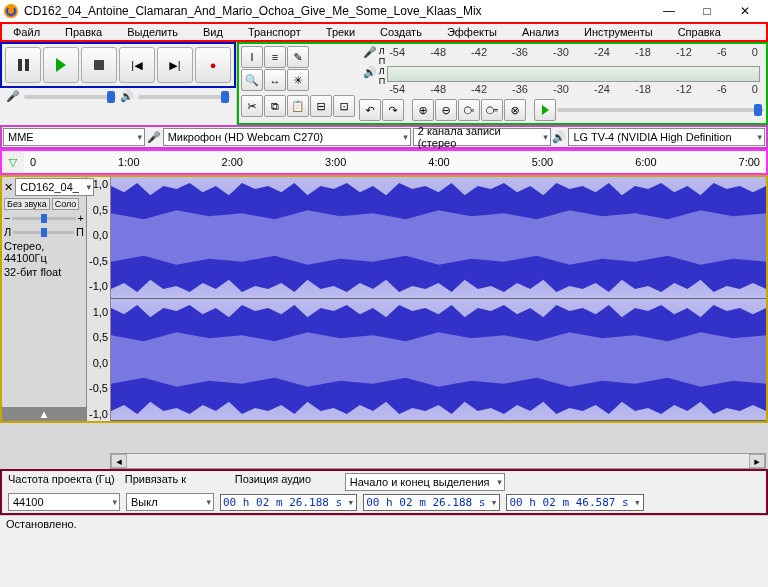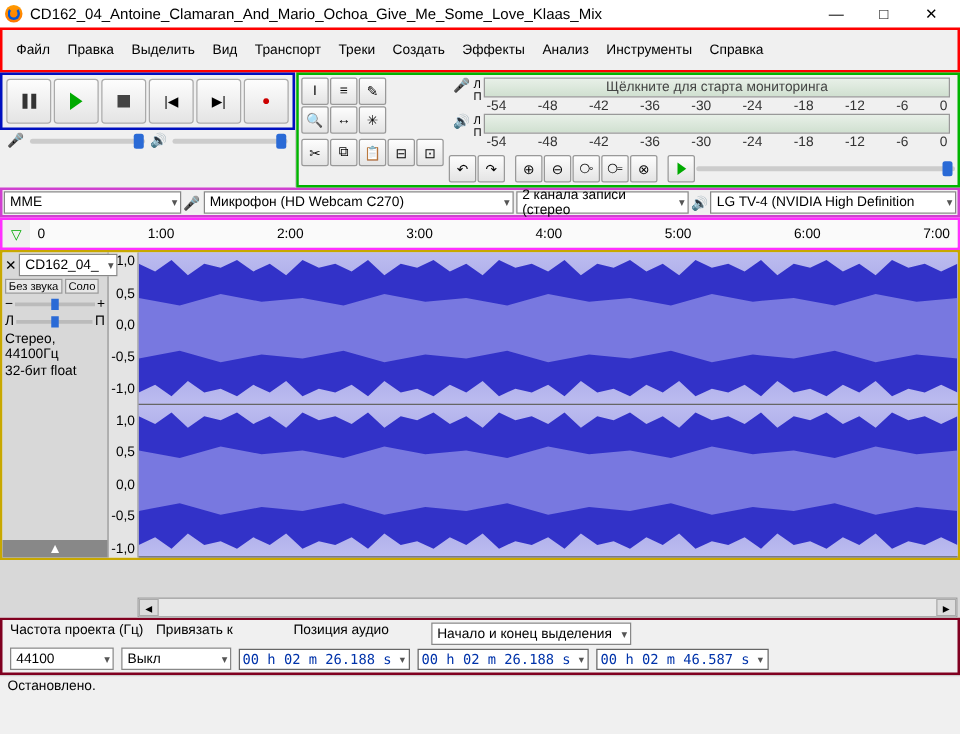--- a/index.html
+++ b/index.html
@@ -3,21 +3,21 @@
 <meta charset="utf-8">
 <style>
 * { box-sizing: border-box; margin: 0; padding: 0; font-family: "Segoe UI", Tahoma, sans-serif; font-size: 11px; }
 body { width: 768px; height: 587px; background: #f0f0f0; overflow: hidden; }
 .titlebar { height: 22px; display: flex; align-items: center; padding: 0 4px; background: #fff; }
 .titlebar .icon { width: 14px; height: 14px; border-radius: 50%; background: linear-gradient(#ff9a00,#f70); margin-right: 6px; position: relative; }
 .titlebar .icon::after{content:"";position:absolute;inset:2px;border:2px solid #0057d8;border-top-color:transparent;border-radius:50%;}
 .titlebar .title { flex: 1; font-size: 12px; }
 .winbtns { display: flex; gap: 0; }
 .winbtn { width: 38px; height: 22px; display: flex; align-items: center; justify-content: center; font-size: 12px; }
-.menubar { height: 36px; display: flex; align-items: center; padding: 0 4px; gap: 0; border: 2px solid #ff0000; }
+.menubar { height: 20px; display: flex; align-items: center; padding: 0 4px; gap: 11px; border: 2px solid #ff0000; }
 .menubar span { padding: 2px 7px; }
 .toolrow { display: flex; }
 .transport { display: flex; align-items: center; padding: 2px; border: 2px solid #0010c0; }
 .tbtn { width: 36px; height: 36px; background: linear-gradient(#fdfdfd,#e4e4e4); border: 1px solid #aaa; border-radius: 3px; display: flex; align-items: center; justify-content: center; margin: 1px; }
 .rec { color: #c00; }
 .sliderrow { display: flex; align-items: center; padding: 2px 6px; gap: 4px; }
 .slider { flex: 1; height: 4px; background: #ccc; position: relative; border-radius: 2px; }
 .slider .thumb { position: absolute; top: -4px; width: 8px; height: 12px; background: #2a6ad6; border-radius: 2px; }
 .toolbox { border: 2px solid #00b400; display: flex; flex: 1; }
 .toolgrid { display: grid; grid-template-columns: repeat(3,22px); gap: 1px; padding: 2px; }
@@ -132,23 +132,20 @@
         <div class="minibt">⊟</div>
         <div class="minibt">⊡</div>
       </div>
     </div>
     <div style="flex:1;display:flex;flex-direction:column;">
       <div class="meters">
         <div style="display:flex;gap:2px;">
           <span>🎤</span>
           <span style="font-size:9px;">Л<br>П</span>
           <div style="flex:1;">
-            <div class="meter">
-                <span>Щёлкните для старта мониторинга</span>
-              </div>
             <div class="meterscale" id="mscale1">
                 <span>-54</span>
                 <span>-48</span>
                 <span>-42</span>
                 <span>-36</span>
                 <span>-30</span>
                 <span>-24</span>
                 <span>-18</span>
                 <span>-12</span>
                 <span>-6</span>
@@ -299,21 +296,21 @@
 <div class="statusrow">
   <div class="labels">
     <span>Частота проекта (Гц)</span>
     <span>Привязать к</span>
     <span>Позиция аудио</span>
     <span class="combo" style="width:160px">
         <span>Начало и конец выделения</span>
       </span>
   </div>
   <div class="fields">
-    <div class="combo" style="width:83px">
+    <div class="combo" style="width:112px">
         <span>44100</span>
       </div>
     <div class="combo" style="width:88px">
         <span>Выкл</span>
       </div>
     <div class="timefield">00 h 02 m 26.188 s</div>
     <div class="timefield">00 h 02 m 26.188 s</div>
     <div class="timefield">00 h 02 m 46.587 s</div>
   </div>
 </div>

